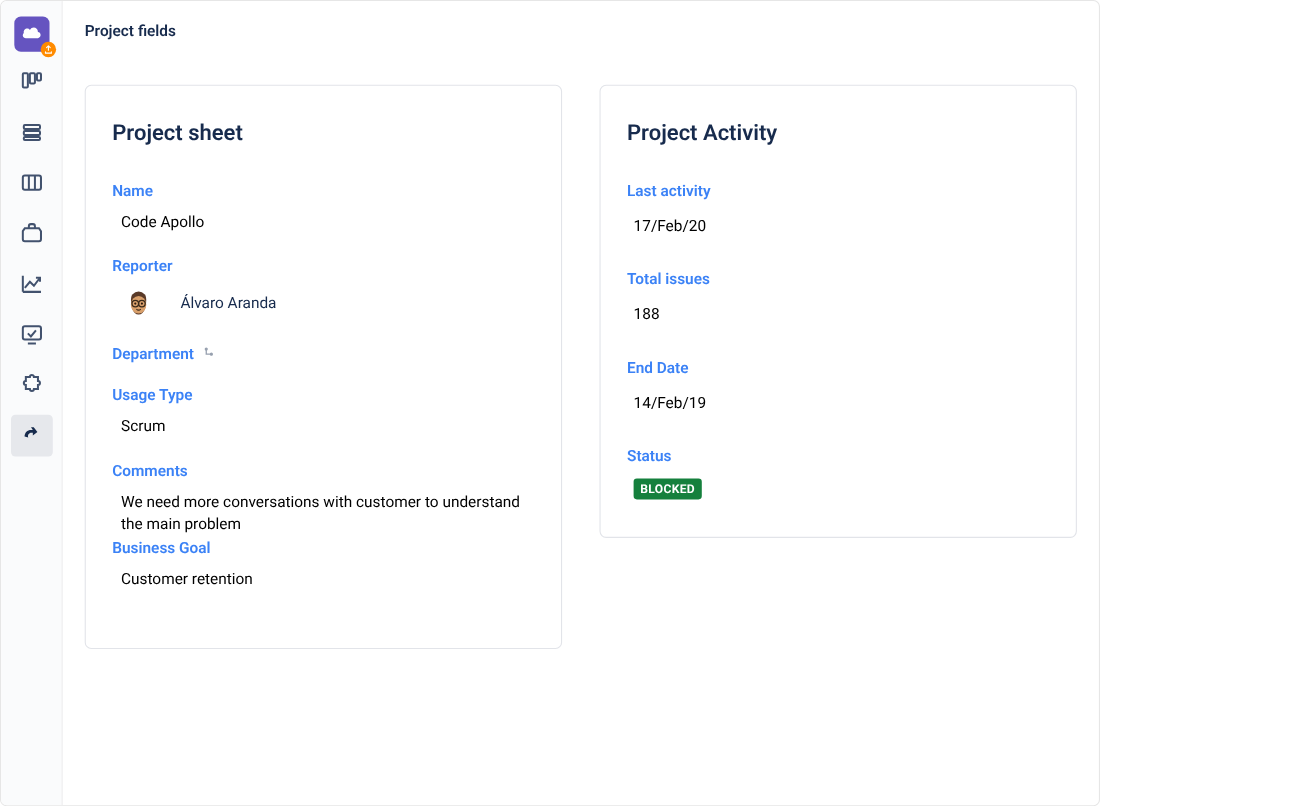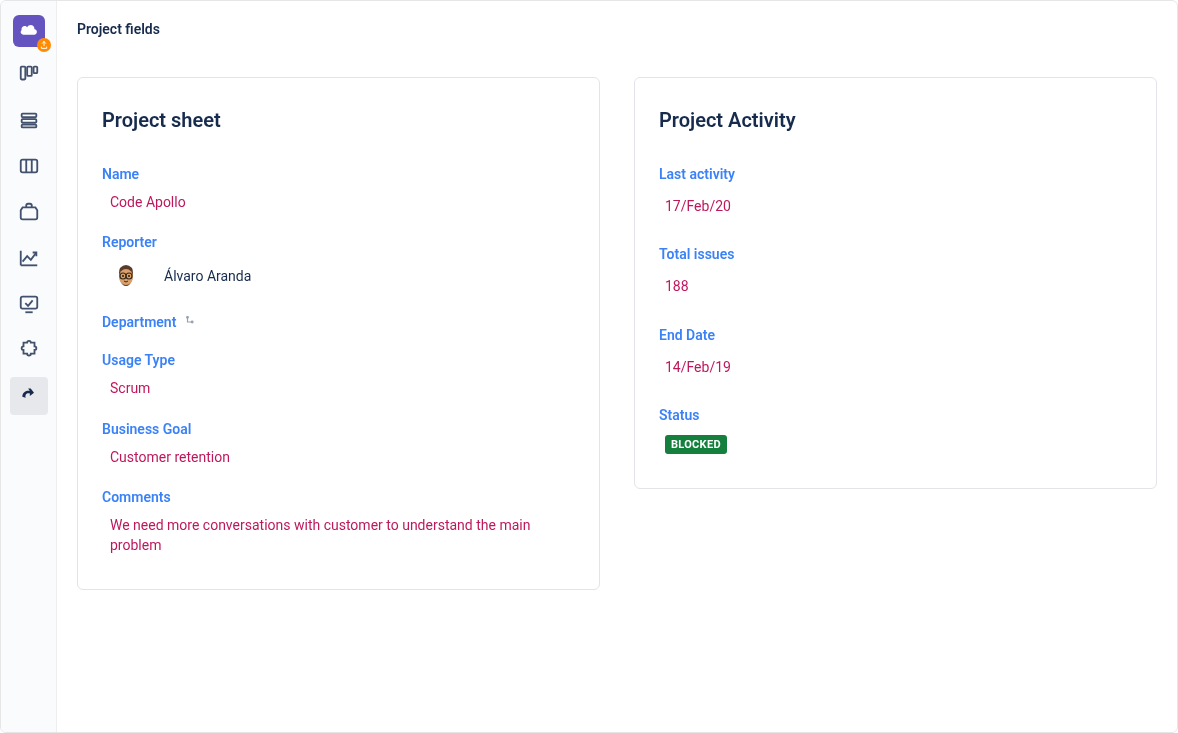--- a/index.html
+++ b/index.html
@@ -6,21 +6,21 @@
     body {
       font-family: -apple-system, BlinkMacSystemFont, "Segoe UI", Roboto, Helvetica, Arial, sans-serif;
       background: #fff;
       color: #172b4d;
       width: 1178px;
       height: 733px;
       overflow: hidden;
     }
     .app-frame {
       display: flex;
-      width: 1178px;
+      width: 1000px;
       height: 733px;
       border: 1px solid #e6e6e6;
       border-radius: 6px;
       overflow: hidden;
     }
     .sidebar {
       width: 56px;
       background: #fafbfc;
       border-right: 1px solid #eee;
       display: flex;
@@ -97,21 +97,21 @@
       font-weight: 600;
       color: #3b82f6;
       margin-bottom: 10px;
       display:flex;
       align-items:center;
       gap:8px;
     }
     .field-value {
       font-size: 14px;
       font-weight: 400;
-      color: #be185d;
+      color: #000000;
       padding-left: 8px;
       line-height: 1.45;
     }
     .card-right .field { margin-bottom: 30px; }
     .card-right .field-value { padding-left: 6px; margin-top:14px; }
     .reporter-row {
       display:flex;
       align-items:center;
       gap:22px;
       padding-left:8px;
@@ -253,29 +253,29 @@
                 </svg>
             </span>
           </div>
         </div>
 
         <div class="field">
           <div class="field-label">Usage Type</div>
           <div class="field-value">Scrum</div>
         </div>
 
-        <div class="field">
-          <div class="field-label">Business Goal</div>
-          <div class="field-value">Customer retention</div>
-        </div>
-
         <div class="field" style="margin-bottom:4px;">
           <div class="field-label">Comments</div>
           <div class="field-value" style="max-width:430px;">We need more conversations with customer to understand the main problem</div>
         </div>
+
+        <div class="field">
+          <div class="field-label">Business Goal</div>
+          <div class="field-value">Customer retention</div>
+        </div>
       </section>
 
       <section class="card card-right">
         <h2 class="card-title">Project Activity</h2>
 
         <div class="field">
           <div class="field-label">Last activity</div>
           <div class="field-value">17/Feb/20</div>
         </div>
 

